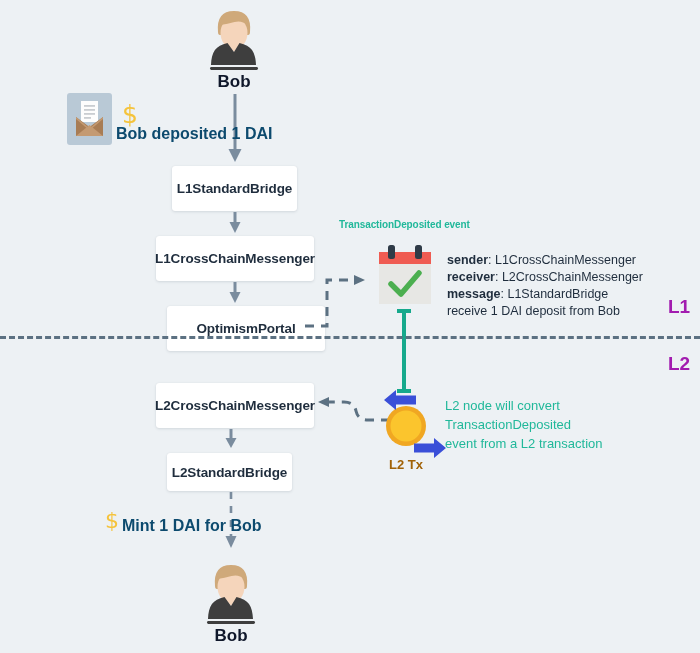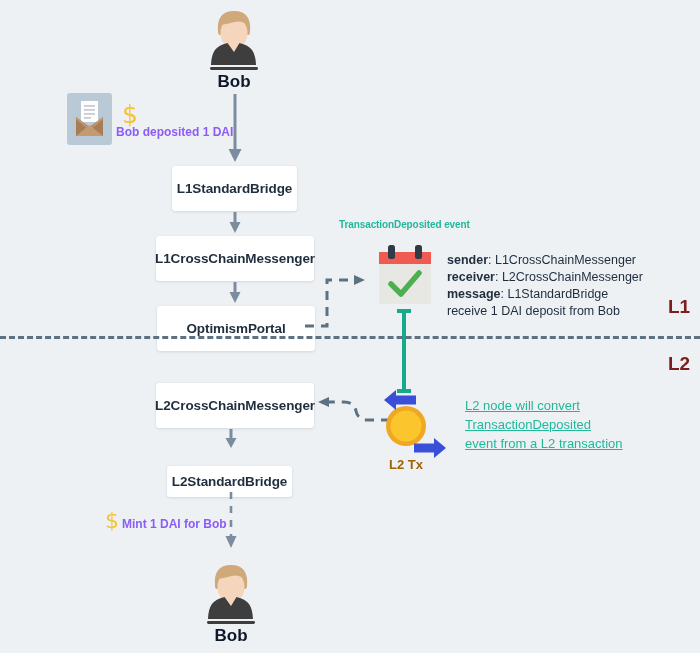--- a/index.html
+++ b/index.html
@@ -32,21 +32,21 @@
   }
 
   .v-arrow { position: absolute; }
 
   .divider {
     position: absolute; left: 0; width: 700px; height: 0;
     border-top: 3px dashed #5c7182;
   }
   .layer-label {
     position: absolute;
-    font-weight: bold; font-size: 19px; color: #7f1d1d;
+    font-weight: bold; font-size: 19px; color: #a21caf;
   }
 
   .green-title {
     position: absolute;
     color: #21b89a; font-weight: bold; font-size: 10px;
     letter-spacing: -0.1px; white-space: nowrap;
   }
   .green-note {
     position: absolute;
     color: #21b89a; font-size: 13px; line-height: 19px;
@@ -55,21 +55,21 @@
 
   .event-details {
     position: absolute;
     font-size: 12.5px; line-height: 17px; color: #1f2d3d;
     white-space: nowrap;
   }
   .event-details b { font-weight: bold; }
 
   .dai-label {
     position: absolute;
-    font-weight: bold; font-size: 12px; color: #8b5cf6;
+    font-weight: bold; font-size: 16px; color: #0c4a6e;
     white-space: nowrap;
   }
   .dollar {
     position: absolute;
     color: #f5c33b; font-size: 25px; font-weight: normal;
     font-family: "DejaVu Sans", sans-serif; line-height: 1;
   }
   .tx-label {
     position: absolute;
     font-weight: bold; font-size: 13px; color: #a16207;
@@ -128,21 +128,21 @@
 
   <div class="node-box" style="left:156px; top:236px; width:158px; height:45px;">
     <span>L1CrossChainMessenger</span>
   </div>
 
   <svg class="v-arrow" style="left:226px; top:282px;" width="18" height="24">
     <line x1="9" y1="0" x2="9" y2="12" stroke="#7a8c9e" stroke-width="3"></line>
     <path d="M9 21 L3.5 10 L14.5 10 Z" fill="#7a8c9e"></path>
   </svg>
 
-  <div class="node-box" style="left:157px; top:306px; width:158px; height:45px;align-items:center;">
+  <div class="node-box" style="left:167px; top:306px; width:158px; height:45px;align-items:center;">
     <span>OptimismPortal</span>
   </div>
 
   <svg style="position:absolute; left:305px; top:264px;" width="70" height="68">
     <path d="M0 62 L22 62 L22 16 L50 16" fill="none" stroke="#5c7182" stroke-width="3" stroke-dasharray="9 7" stroke-linecap="butt"></path>
     <path d="M60 16 L49 11 L49 21 Z" fill="#5c7182"></path>
   </svg>
 
   <div class="green-title" style="left:339px; top:219px;">TransactionDeposited event</div>
 
@@ -179,42 +179,42 @@
 
   <div class="node-box" style="left:156px; top:383px; width:158px; height:45px;">
     <span>L2CrossChainMessenger</span>
   </div>
 
   <svg class="v-arrow" style="left:222px; top:429px;" width="18" height="22">
     <line x1="9" y1="0" x2="9" y2="11" stroke="#7a8c9e" stroke-width="3"></line>
     <path d="M9 19 L3.5 9 L14.5 9 Z" fill="#7a8c9e"></path>
   </svg>
 
-  <div class="node-box" style="left:167px; top:466px; width:125px; height:31px;">
+  <div class="node-box" style="left:167px; top:453px; width:125px; height:38px;">
     <span>L2StandardBridge</span>
   </div>
 
   <svg style="position:absolute; left:314px; top:392px;" width="80" height="40">
     <path d="M76 28 L54 28 Q44 28 42 19 Q40 10 30 10 L14 10" fill="none" stroke="#5c7182" stroke-width="3" stroke-dasharray="9 7"></path>
     <path d="M4 10 L15 5 L15 15 Z" fill="#5c7182"></path>
   </svg>
 
   <svg style="position:absolute; left:385px; top:405px;" width="42" height="42">
     <circle cx="21" cy="21" r="20" fill="#f0a722"></circle>
     <circle cx="21" cy="21" r="15.5" fill="#fbc52d"></circle>
   </svg>
   <svg style="position:absolute; left:382px; top:388px;" width="36" height="24">
     <path d="M2 12 L14 2 L14 7.5 L34 7.5 L34 16.5 L14 16.5 L14 22 Z" fill="#3a4fd8"></path>
   </svg>
   <svg style="position:absolute; left:412px; top:436px;" width="36" height="24">
     <path d="M34 12 L22 2 L22 7.5 L2 7.5 L2 16.5 L22 16.5 L22 22 Z" fill="#3a4fd8"></path>
   </svg>
   <div class="tx-label" style="left:366px; top:457px;">L2 Tx</div>
 
-  <div class="green-note" style="left:465px; top:396px;text-decoration:underline;">
+  <div class="green-note" style="left:445px; top:396px;">
     <div>L2 node will convert</div>
     <div>TransactionDeposited</div>
     <div>event from a L2 transaction</div>
   </div>
 
   <svg style="position:absolute; left:222px; top:492px;" width="18" height="60">
     <line x1="9" y1="0" x2="9" y2="46" stroke="#7a8c9e" stroke-width="2.6" stroke-dasharray="7 7"></line>
     <path d="M9 56 L3.5 44 L14.5 44 Z" fill="#7a8c9e"></path>
   </svg>
   <div class="dollar" style="left:105px; top:510px; font-size:22px;">$</div>

